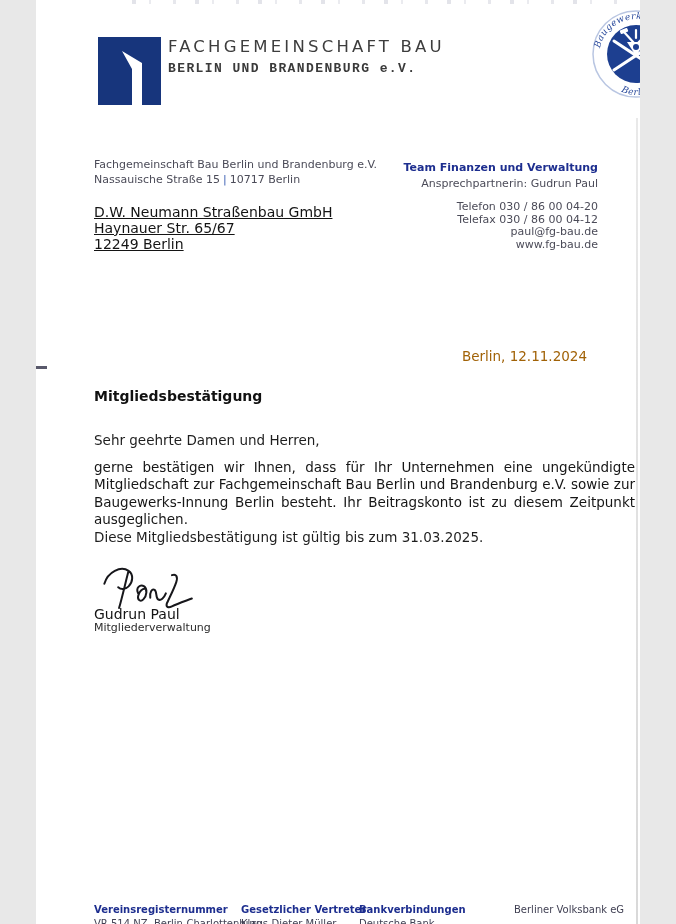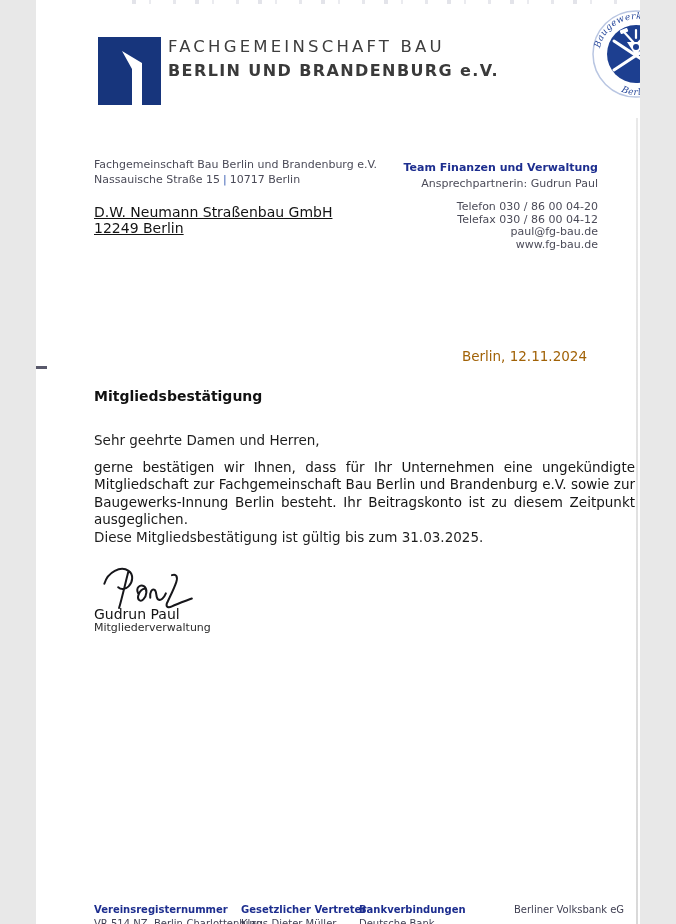--- a/index.html
+++ b/index.html
@@ -32,22 +32,22 @@
   }
 
   
   .logo-square{left:62px;top:37px;}
   .logo-textblock{left:132px;top:37px;}
   .logo-title{
     font-size:16.5px;letter-spacing:3.2px;color:#3d3d3d;
     font-weight:500;white-space:nowrap;
   }
   .logo-subtitle{
-    margin-top:5px;font-size:16px;letter-spacing:1.4px;
-    font-weight:bold;color:#3a3a3a;white-space:nowrap;
+    margin-top:5px;font-size:13px;letter-spacing:1.4px;
+    font-weight:bold;color:#3a3a3a;white-space:nowrap;font-family:Liberation Mono, monospace;
   }
   .seal{left:555px;top:8px;}
   .tagline{
     top:99px;right:36px;
     font-size:15px;font-weight:600;letter-spacing:1.6px;
     color:#2d4e96;white-space:nowrap;
   }
   .tagline .sep{color:#8aa2cf;font-weight:400;padding:0 7px;}
 
   
@@ -138,20 +138,21 @@
   </div>
 
 
   <div class="abs sender-line">
     <div>Fachgemeinschaft Bau Berlin und Brandenburg e.V.</div>
     <div><span>Nassauische Straße 15</span><span class="pipe">|</span><span>10717 Berlin</span></div>
   </div>
 
   <div class="abs recipient">
     <div>D.W. Neumann Straßenbau GmbH</div>
+    <div>Haynauer Str. 65/67</div>
     <div>12249 Berlin</div>
   </div>
 
   <div class="abs contact">
     <div class="team">Team Finanzen und Verwaltung</div>
     <div>Ansprechpartnerin: Gudrun Paul</div>
     <div class="gap"></div>
     <div>Telefon 030 / 86 00 04-20</div>
     <div>Telefax 030 / 86 00 04-12</div>
     <div>paul@fg-bau.de</div>

